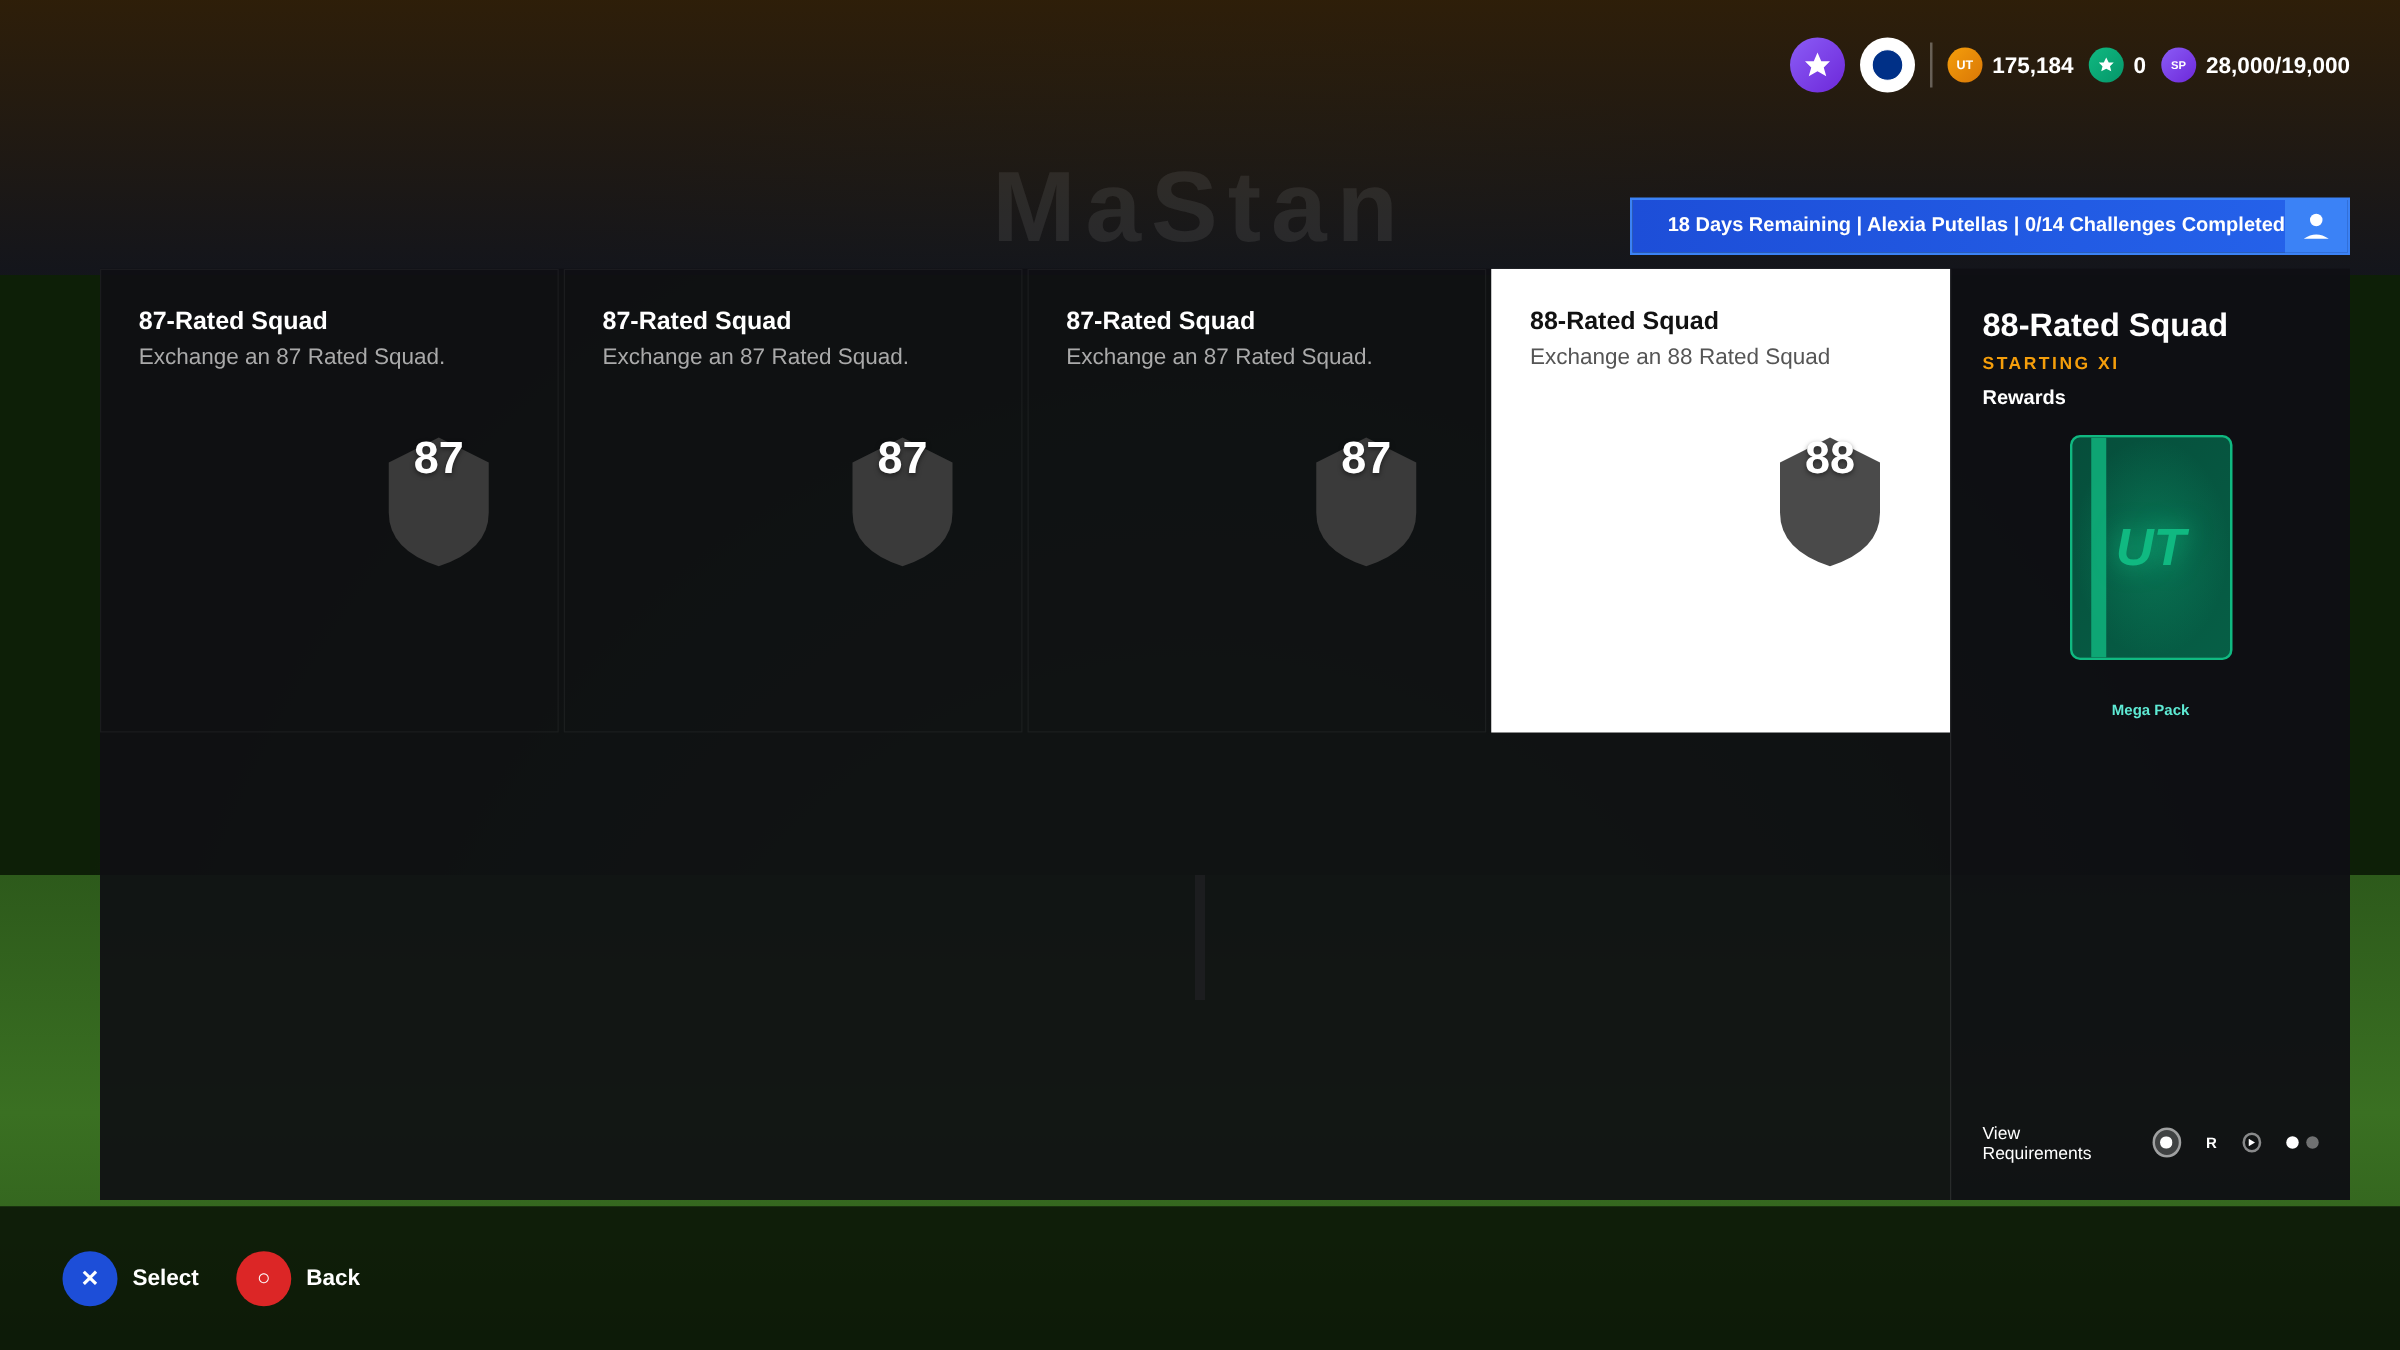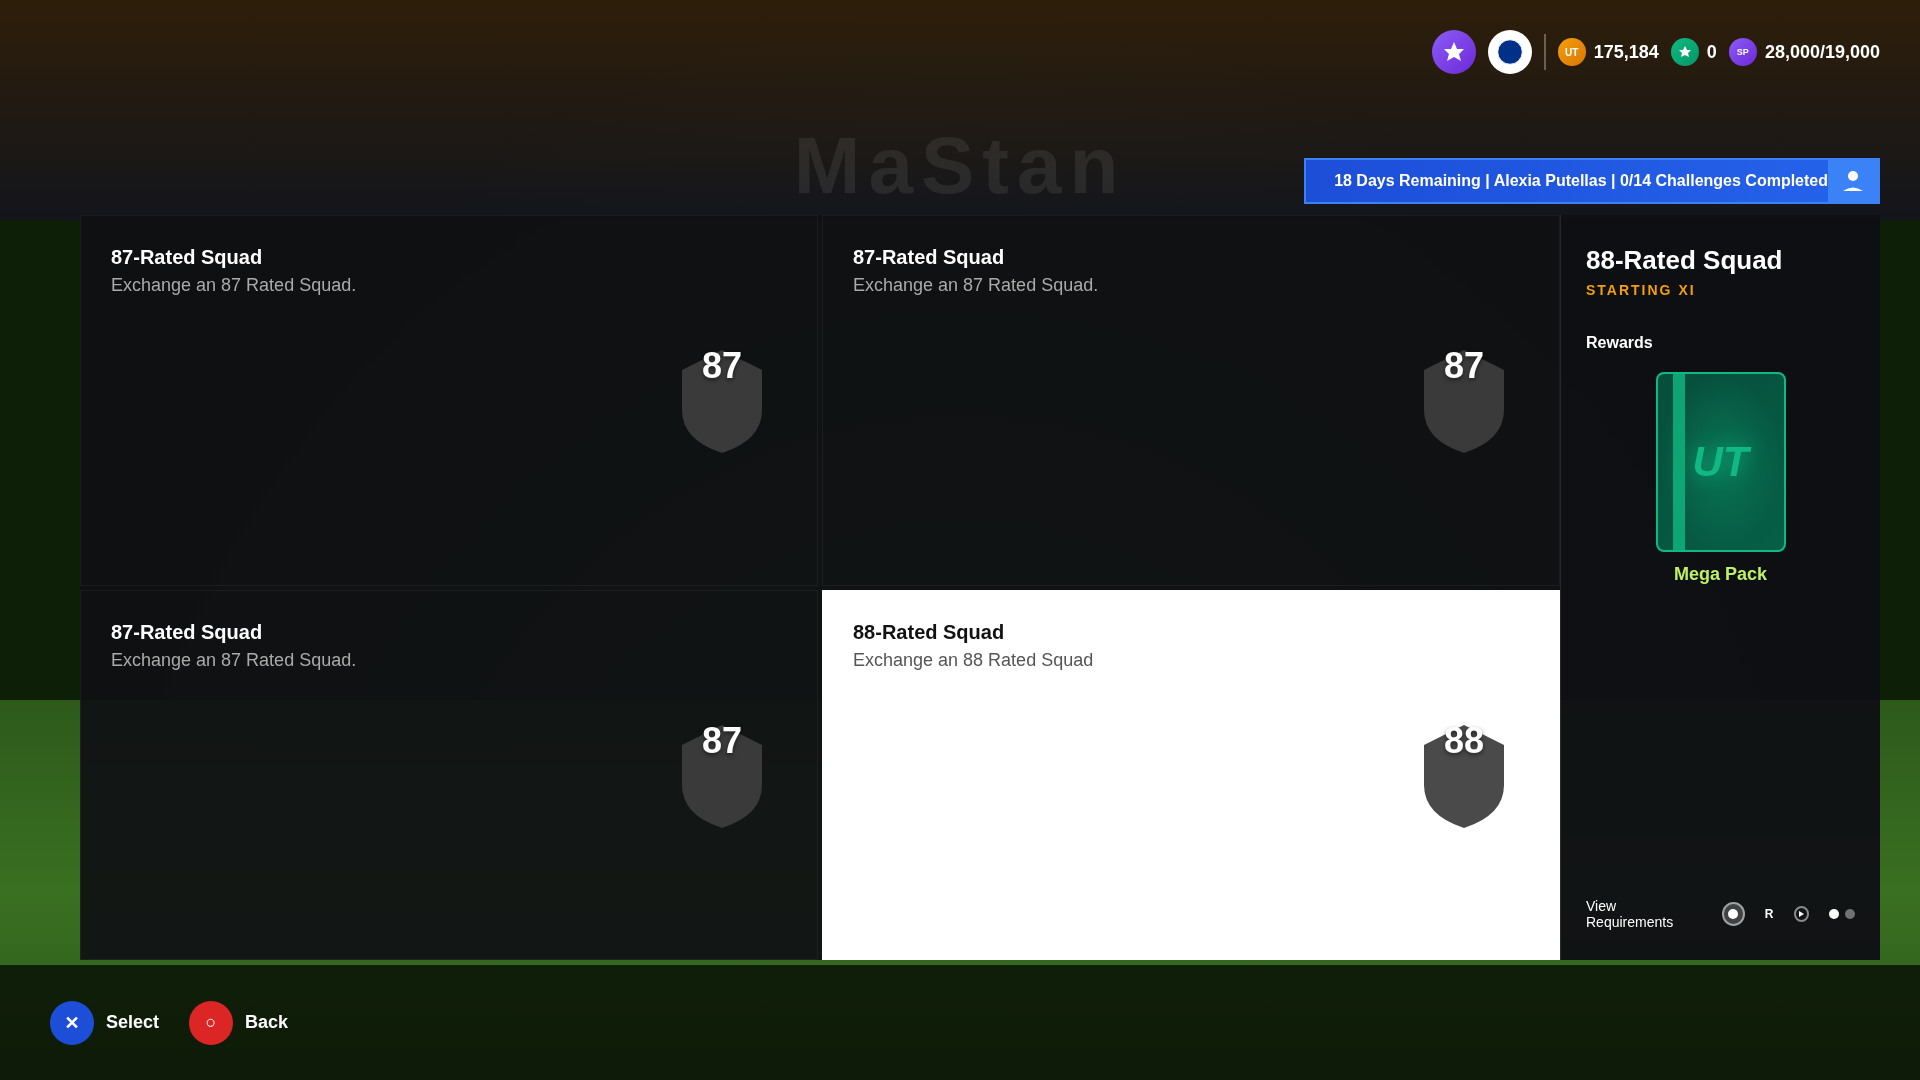--- a/index.html
+++ b/index.html
@@ -162,21 +162,21 @@
       display: flex;
       gap: 0;
       z-index: 5;
     }
 
     
     .grid-panel {
       flex: 1;
       background: rgba(15, 15, 20, 0.92);
       display: grid;
-      grid-template-columns: 1fr 1fr;
+      grid-template-columns: 1fr 1fr 1fr 1fr;
       grid-template-rows: 1fr 1fr;
       gap: 4px;
       overflow: hidden;
     }
 
     .squad-card {
       padding: 30px 30px 20px 30px;
       border: 1px solid rgba(255,255,255,0.05);
       display: flex;
       flex-direction: column;
@@ -263,21 +263,21 @@
       font-weight: bold;
       color: white;
       margin-bottom: 6px;
     }
 
     .right-panel-subtitle {
       font-size: 14px;
       font-weight: bold;
       color: #f59e0b;
       letter-spacing: 2px;
-      margin-bottom: 36px;
+      margin-bottom: 12px;
     }
 
     .rewards-label {
       font-size: 16px;
       color: white;
       font-weight: bold;
       margin-bottom: 20px;
     }
 
     .pack-container {
@@ -320,23 +320,24 @@
       position: absolute;
       top: 0;
       left: 15px;
       width: 12px;
       height: 100%;
       background: #10b981;
       opacity: 0.8;
     }
 
     .pack-name {
-      font-size: 18px;
-      color: #bef264;
-      font-weight: bold;
+      font-size: 12px;
+      color: #5eead4;
+      font-weight: bold;
+      margin-top: 21px;
     }
 
     .view-requirements {
       margin-top: auto;
       display: flex;
       align-items: center;
       gap: 20px;
       color: white;
       font-size: 14px;
     }

